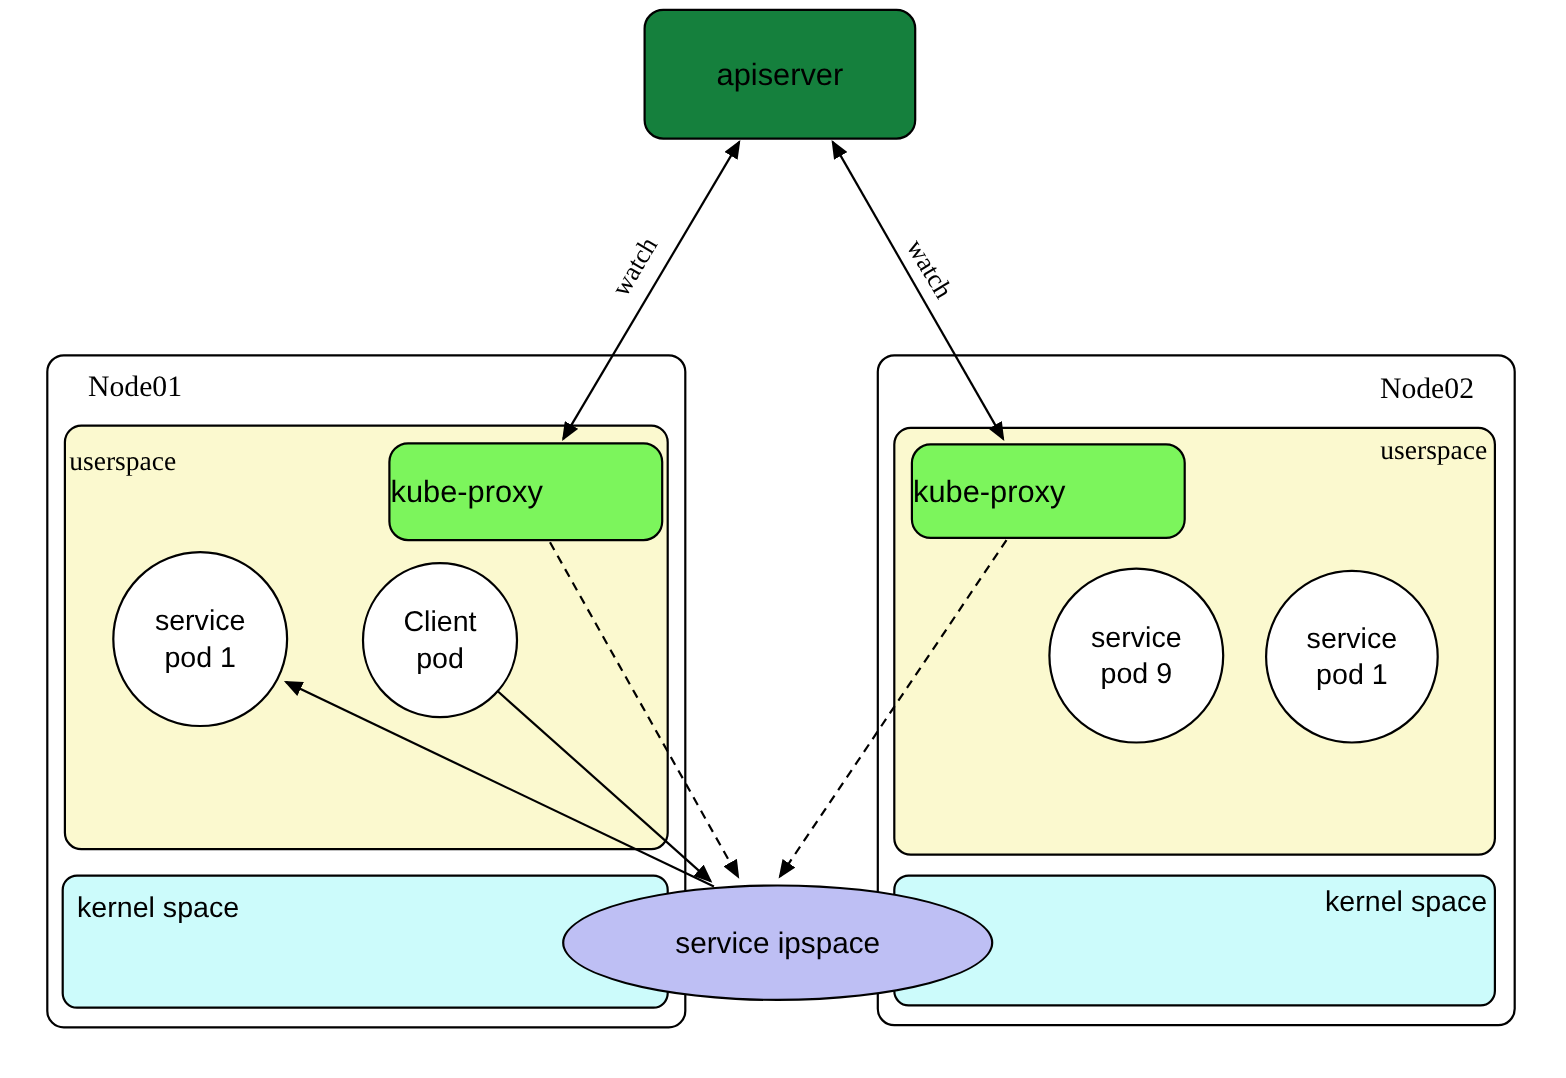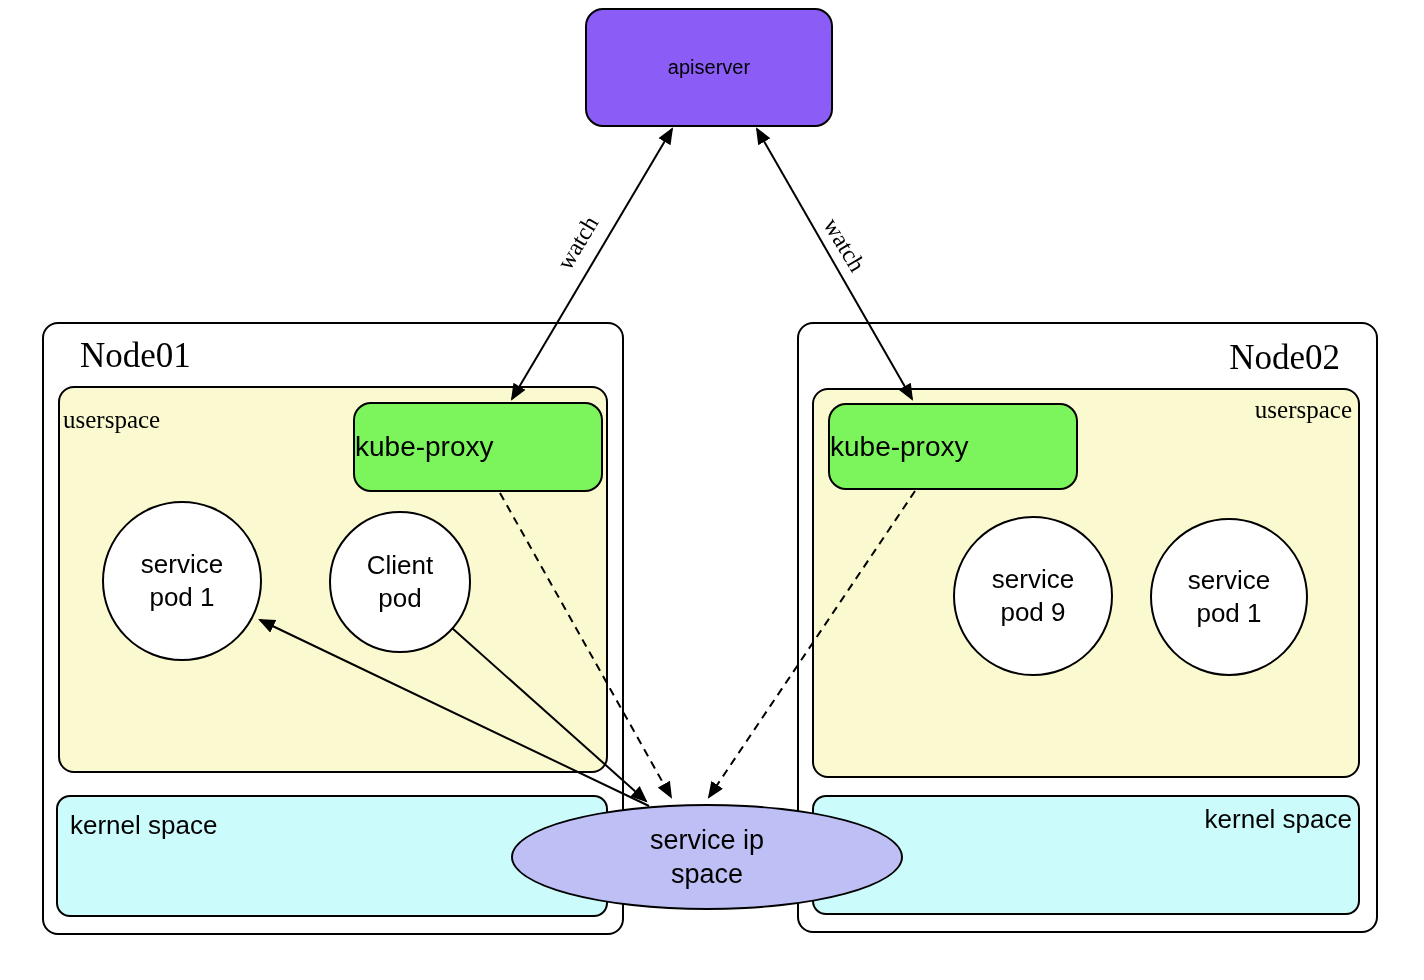--- a/index.html
+++ b/index.html
@@ -32,29 +32,29 @@
   }
   .pod-circle {
     background: #ffffff;
     border-radius: 50%; z-index: 3;
     display: flex; flex-direction: column; align-items: center; justify-content: center;
     font-size: 26px; line-height: 33px; text-align: center;
   }
   .service-ip {
     background: var(--service-ip-fill, #BEBFF4);
     border-radius: 50%; z-index: 4;
-    display: flex; flex-direction: column; align-items: center; justify-content: center;
+    display: flex; flex-direction: row; align-items: center; justify-content: center;
     font-size: 27px; line-height: 34px; text-align: center;
   }
   .apiserver-box {
-    background: #8b5cf6; border-radius: 18px; z-index: 3;
+    background: #15803d; border-radius: 18px; z-index: 3;
     display: flex; align-items: center; justify-content: center;
-    font-size: 20px;
+    font-size: 28px;
   }
-  .node-label      { font-size: 35px; z-index: 5; }
+  .node-label      { font-size: 27px; z-index: 5; }
   .userspace-label { font-size: 25px; z-index: 5; }
   .kernel-label    { font-size: 26px; z-index: 5; }
   .watch-label {
     font-size: 24px; z-index: 6;
     transform: translate(-50%, -50%) rotate(-59deg);
     white-space: nowrap;
   }
   .watch-label.right { transform: translate(-50%, -50%) rotate(59deg); }
   #arrow-layer { position: absolute; left: 0; top: 0; z-index: 7; pointer-events: none; }
   #arrow-layer line { stroke: #000; stroke-width: 2; }

